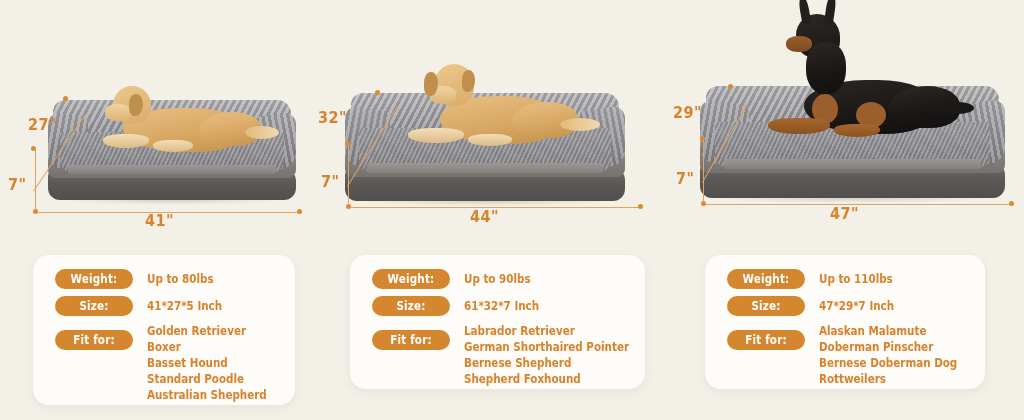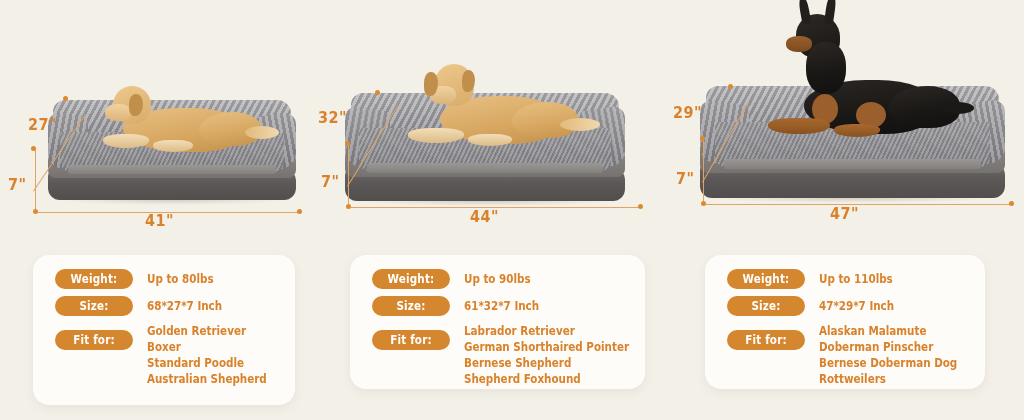--- a/index.html
+++ b/index.html
@@ -173,27 +173,28 @@
       <div class="dim-label" style="left:145px;top:211px;">41"</div>
     </div>
 
     <div class="card" style="left:33px;top:255px;width:262px;height:150px;">
       <div class="row">
         <div class="pill">Weight:</div>
         <div class="val">Up to 80lbs</div>
       </div>
       <div class="row">
         <div class="pill">Size:</div>
-        <div class="val">68*27*7 Inch</div>
+        <div class="val">41*27*5 Inch</div>
       </div>
       <div class="row fit">
         <div class="pill">Fit for:</div>
         <div class="breeds">
             <div>Golden Retriever</div>
             <div>Boxer</div>
+            <div>Basset Hound</div>
             <div>Standard Poodle</div>
             <div>Australian Shepherd</div>
           </div>
       </div>
     </div>
   </div>
 
   <div class="prod" style="left:320px;top:0;width:340px;height:240px;">
 
     <div class="bed" style="left:25px;top:93px;width:280px;height:108px;">

